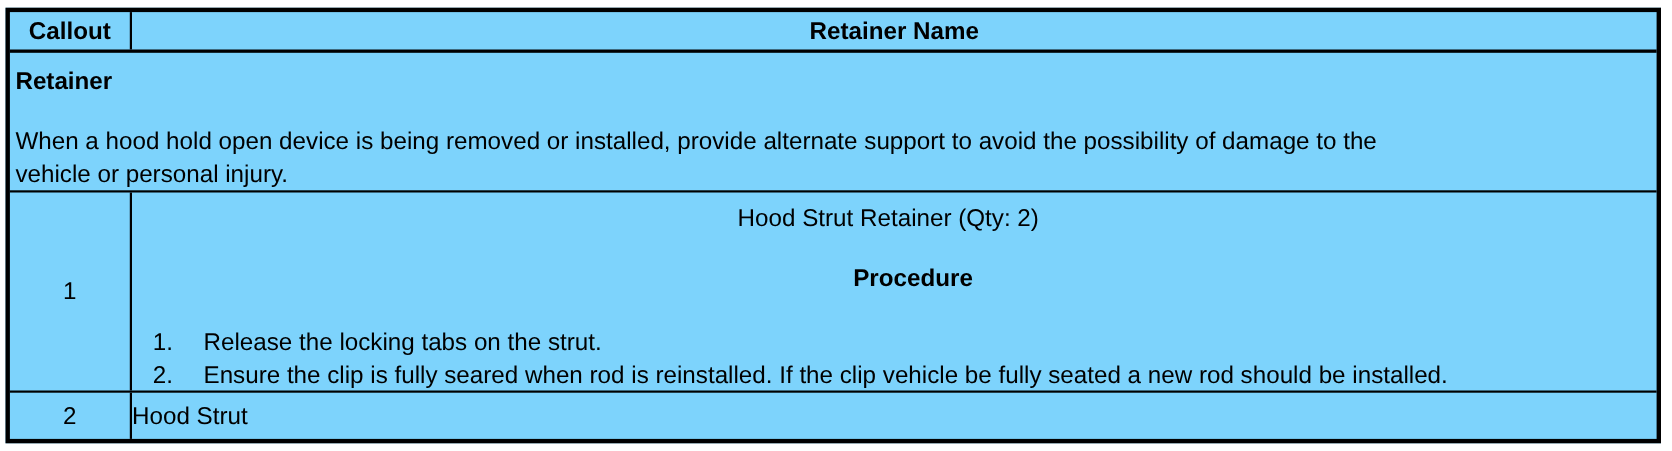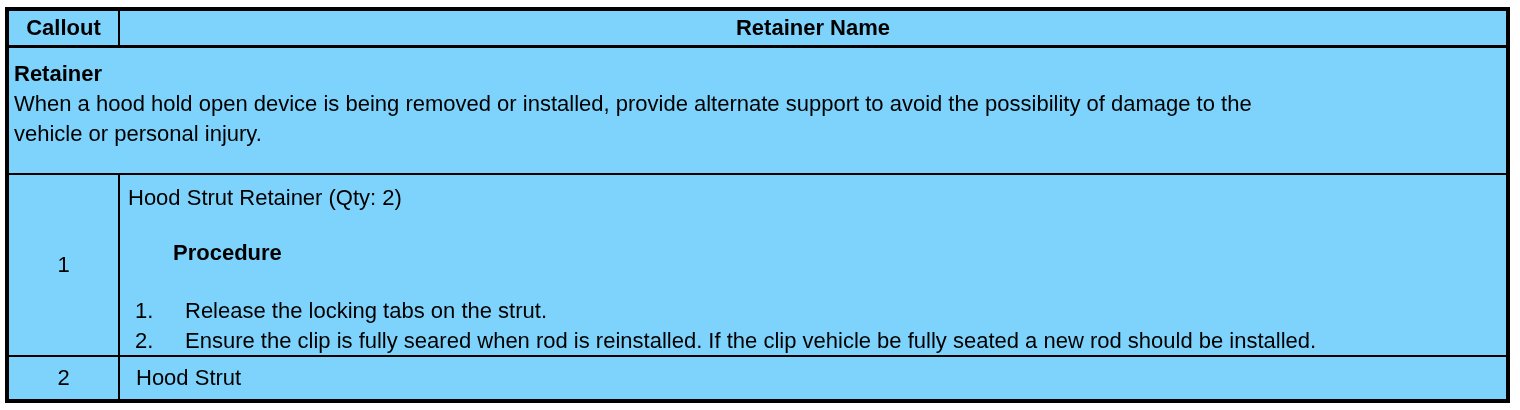--- a/index.html
+++ b/index.html
@@ -47,46 +47,47 @@
   }
 
   
   .warning-row {
     height: 128px;
     flex: none;
     border-top: 3px solid #000000;
     padding: 11px 8px 0 5px;
   }
   .warning-title { font-weight: bold; line-height: 30px; }
-  .warning-text { line-height: 30px; white-space: pre-line; }
+  .warning-text { margin-top: 24px; line-height: 30px; white-space: pre-line; }
 
   
   .body-row { border-top: 2px solid #000000; display: flex; }
   .row-1 { height: 182px; flex: none; }
   .row-2 { flex: 1; }
   .content-cell {
     flex: 1;
     padding: 8px 19px 0 8px;
     box-sizing: border-box;
     min-width: 0;
+    text-align: center;
   }
   .component-name { line-height: 30px; }
   .procedure-title {
     margin-top: 25px;
     margin-left: 45px;
     font-weight: bold;
     line-height: 30px;
   }
   .steps { margin-top: 28px; }
   .step { display: flex; line-height: 30px; }
   .step-num { flex: none; width: 26px; margin-left: 7px; }
   .step-text { margin-left: 24px; white-space: nowrap; }
   .row2-content {
     flex: 1;
-    padding-left: 16px;
+    padding-left: 0;
     display: flex;
     align-items: center;
     box-sizing: border-box;
     border-radius: 14px;
   }
 </style>
 </head>
 <body>
 
 <div class="doc-table">

